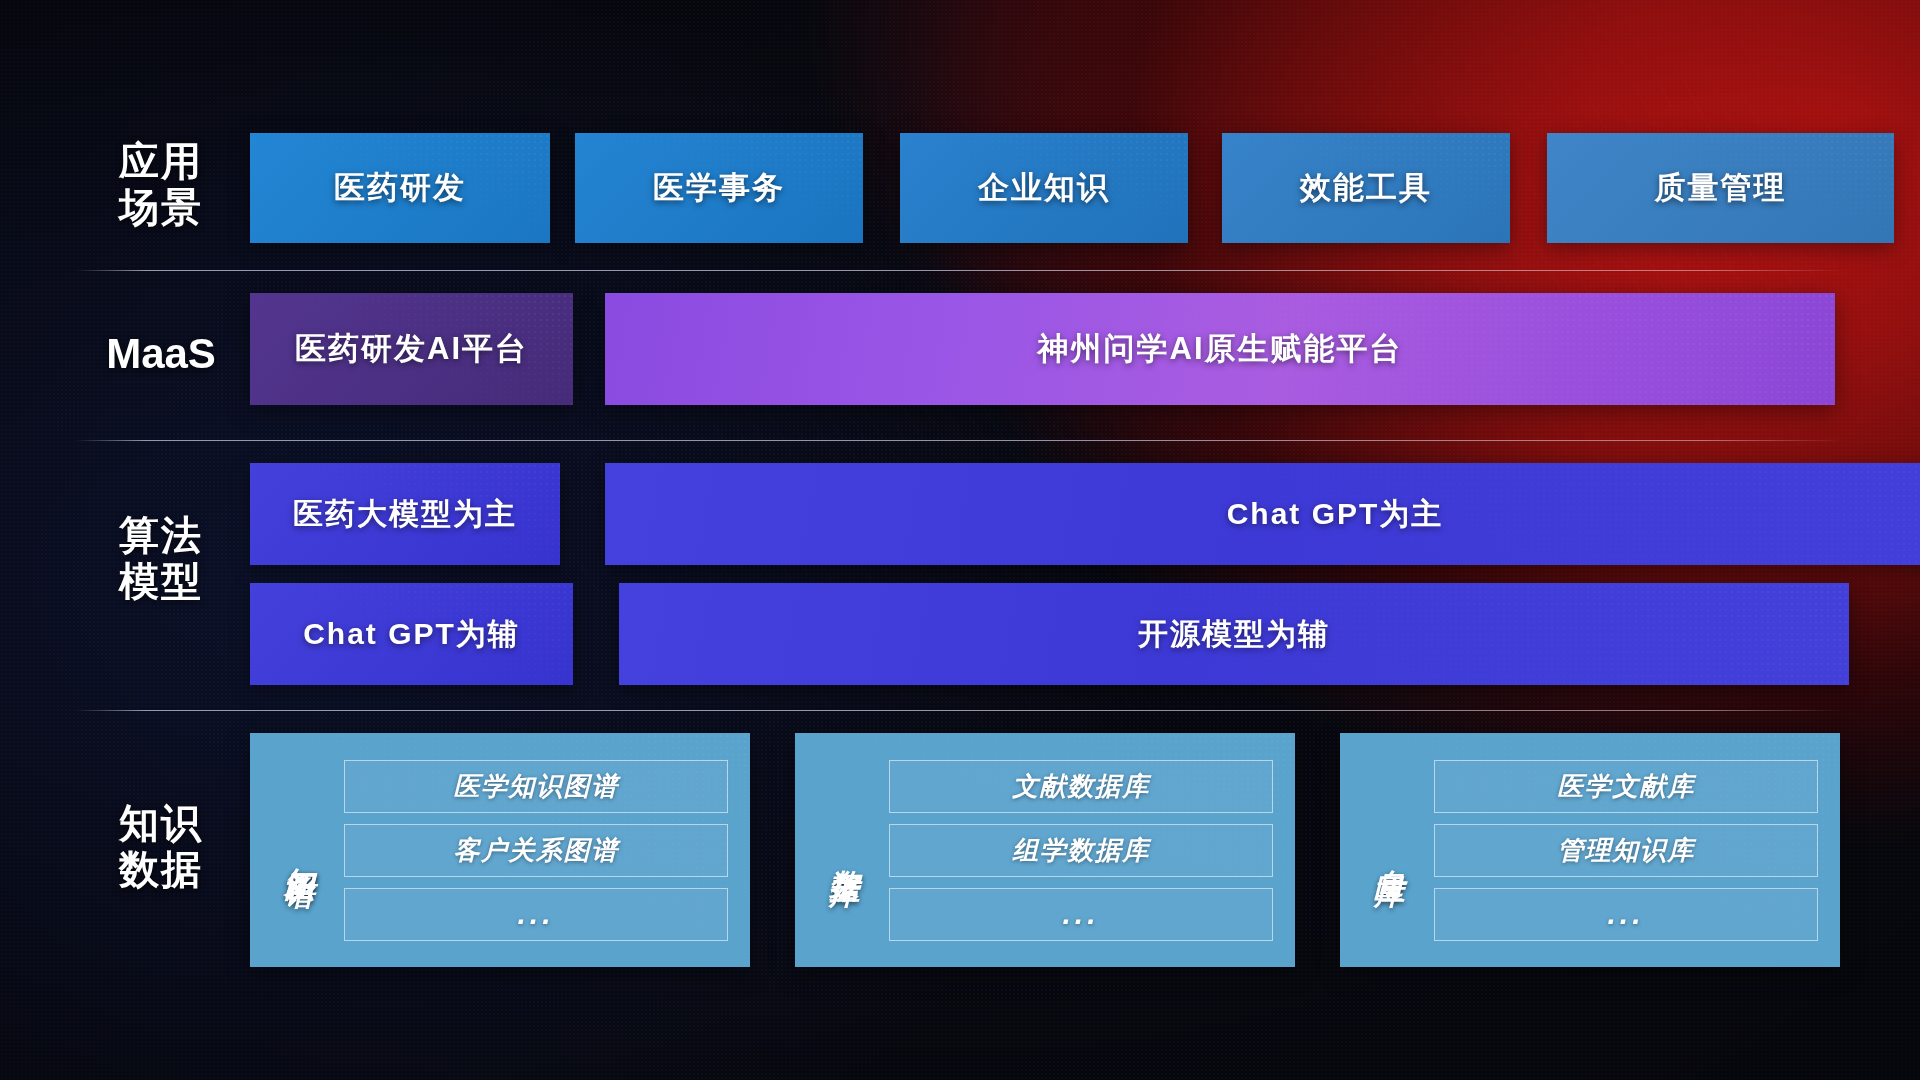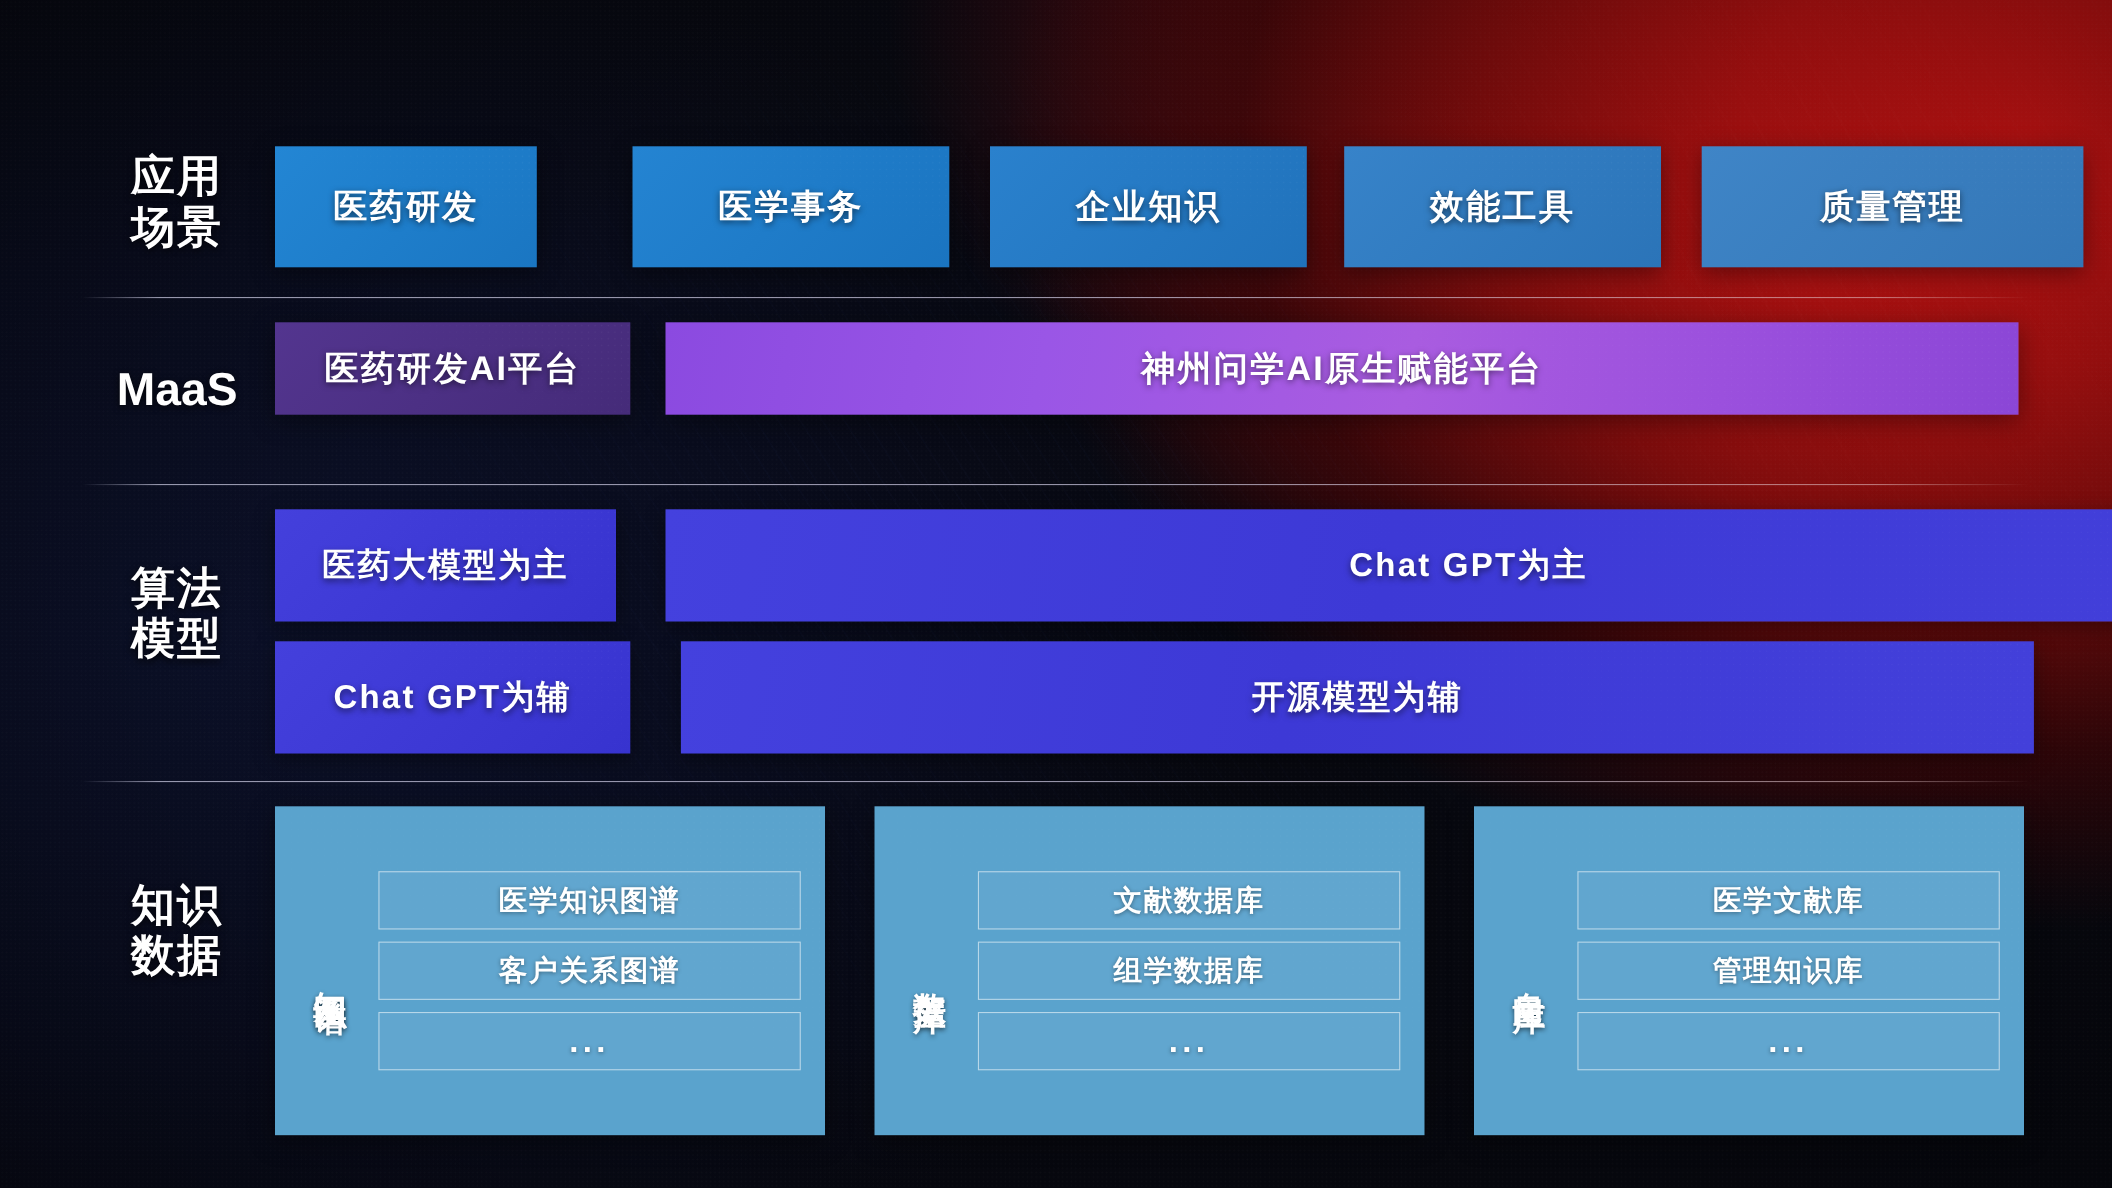--- a/index.html
+++ b/index.html
@@ -70,21 +70,21 @@
   }
   .r1box .dotpat{position:absolute;inset:0;opacity:.45;
     background-image:radial-gradient(circle, rgba(255,255,255,0.16) 0.7px, rgba(0,0,0,0) 0.9px);
     background-size:6px 6px;
     -webkit-mask-image:linear-gradient(200deg, rgba(0,0,0,.9) 0%, rgba(0,0,0,0) 55%);
             mask-image:linear-gradient(200deg, rgba(0,0,0,.9) 0%, rgba(0,0,0,0) 55%);}
   .r1box span{position:relative;z-index:2;}
 
   
   .r2box{
-    position:absolute;top:293px;height:84px;
+    position:absolute;top:293px;height:112px;
     display:flex;align-items:center;justify-content:center;
     color:#fff;font-size:31px;font-weight:bold;letter-spacing:2px;
     text-shadow:0 2px 6px rgba(0,0,0,.5);
     box-shadow:0 6px 22px rgba(0,0,0,.40);
   }
   .r2box .dotpat{position:absolute;inset:0;opacity:.40;
     background-image:radial-gradient(circle, rgba(255,255,255,0.18) 0.7px, rgba(0,0,0,0) 0.9px);
     background-size:6px 6px;
     -webkit-mask-image:linear-gradient(210deg, rgba(0,0,0,.85) 0%, rgba(0,0,0,0) 60%);
             mask-image:linear-gradient(210deg, rgba(0,0,0,.85) 0%, rgba(0,0,0,0) 60%);}
@@ -100,25 +100,25 @@
   }
   .r3box .dotpat{position:absolute;inset:0;opacity:.38;
     background-image:radial-gradient(circle, rgba(255,255,255,0.15) 0.7px, rgba(0,0,0,0) 0.9px);
     background-size:6px 6px;
     -webkit-mask-image:linear-gradient(205deg, rgba(0,0,0,.85) 0%, rgba(0,0,0,0) 62%);
             mask-image:linear-gradient(205deg, rgba(0,0,0,.85) 0%, rgba(0,0,0,0) 62%);}
   .r3box span{position:relative;z-index:2;}
 
   
   .kpanel{
-    position:absolute;top:733px;height:299px;
+    position:absolute;top:733px;height:234px;
     background:#5aa3cd;
     box-shadow:0 6px 22px rgba(0,0,0,.40);
     display:flex;align-items:center;
-    padding:0 16px 0 18px;box-sizing:border-box;
+    padding:0 16px 0 18px;box-sizing:border-box;font-style:italic;
   }
   .kpanel .dotpat{position:absolute;inset:0;opacity:.35;
     background-image:radial-gradient(circle, rgba(255,255,255,0.16) 0.7px, rgba(0,0,0,0) 0.9px);
     background-size:6px 6px;
     -webkit-mask-image:linear-gradient(200deg, rgba(0,0,0,.8) 0%, rgba(0,0,0,0) 65%);
             mask-image:linear-gradient(200deg, rgba(0,0,0,.8) 0%, rgba(0,0,0,0) 65%);}
   .kpanel-title{
     position:relative;z-index:2;
     width:62px;flex:0 0 62px;
     color:#fff;font-size:30px;font-weight:bold;
@@ -151,21 +151,21 @@
   <div class="vig"></div>
 </div>
 
 <div id="stage">
 
   <div class="rowlabel" style="top:126px;margin-top:12px;">
     <div>应用</div>
     <div>场景</div>
   </div>
 
-  <div class="r1box" style="left:250px;width:238px;background:linear-gradient(135deg,#2386d4 0%,#1a76c2 100%);">
+  <div class="r1box" style="left:250px;width:300px;background:linear-gradient(135deg,#2386d4 0%,#1a76c2 100%);">
     <div class="dotpat"></div>
     <span>医药研发</span>
   </div>
   <div class="r1box" style="left:575px;width:288px;background:linear-gradient(135deg,#2484d2 0%,#1a74c0 100%);">
     <div class="dotpat"></div>
     <span>医学事务</span>
   </div>
   <div class="r1box" style="left:900px;width:288px;background:linear-gradient(135deg,#2a81cd 0%,#2072bb 100%);">
     <div class="dotpat"></div>
     <span>企业知识</span>

